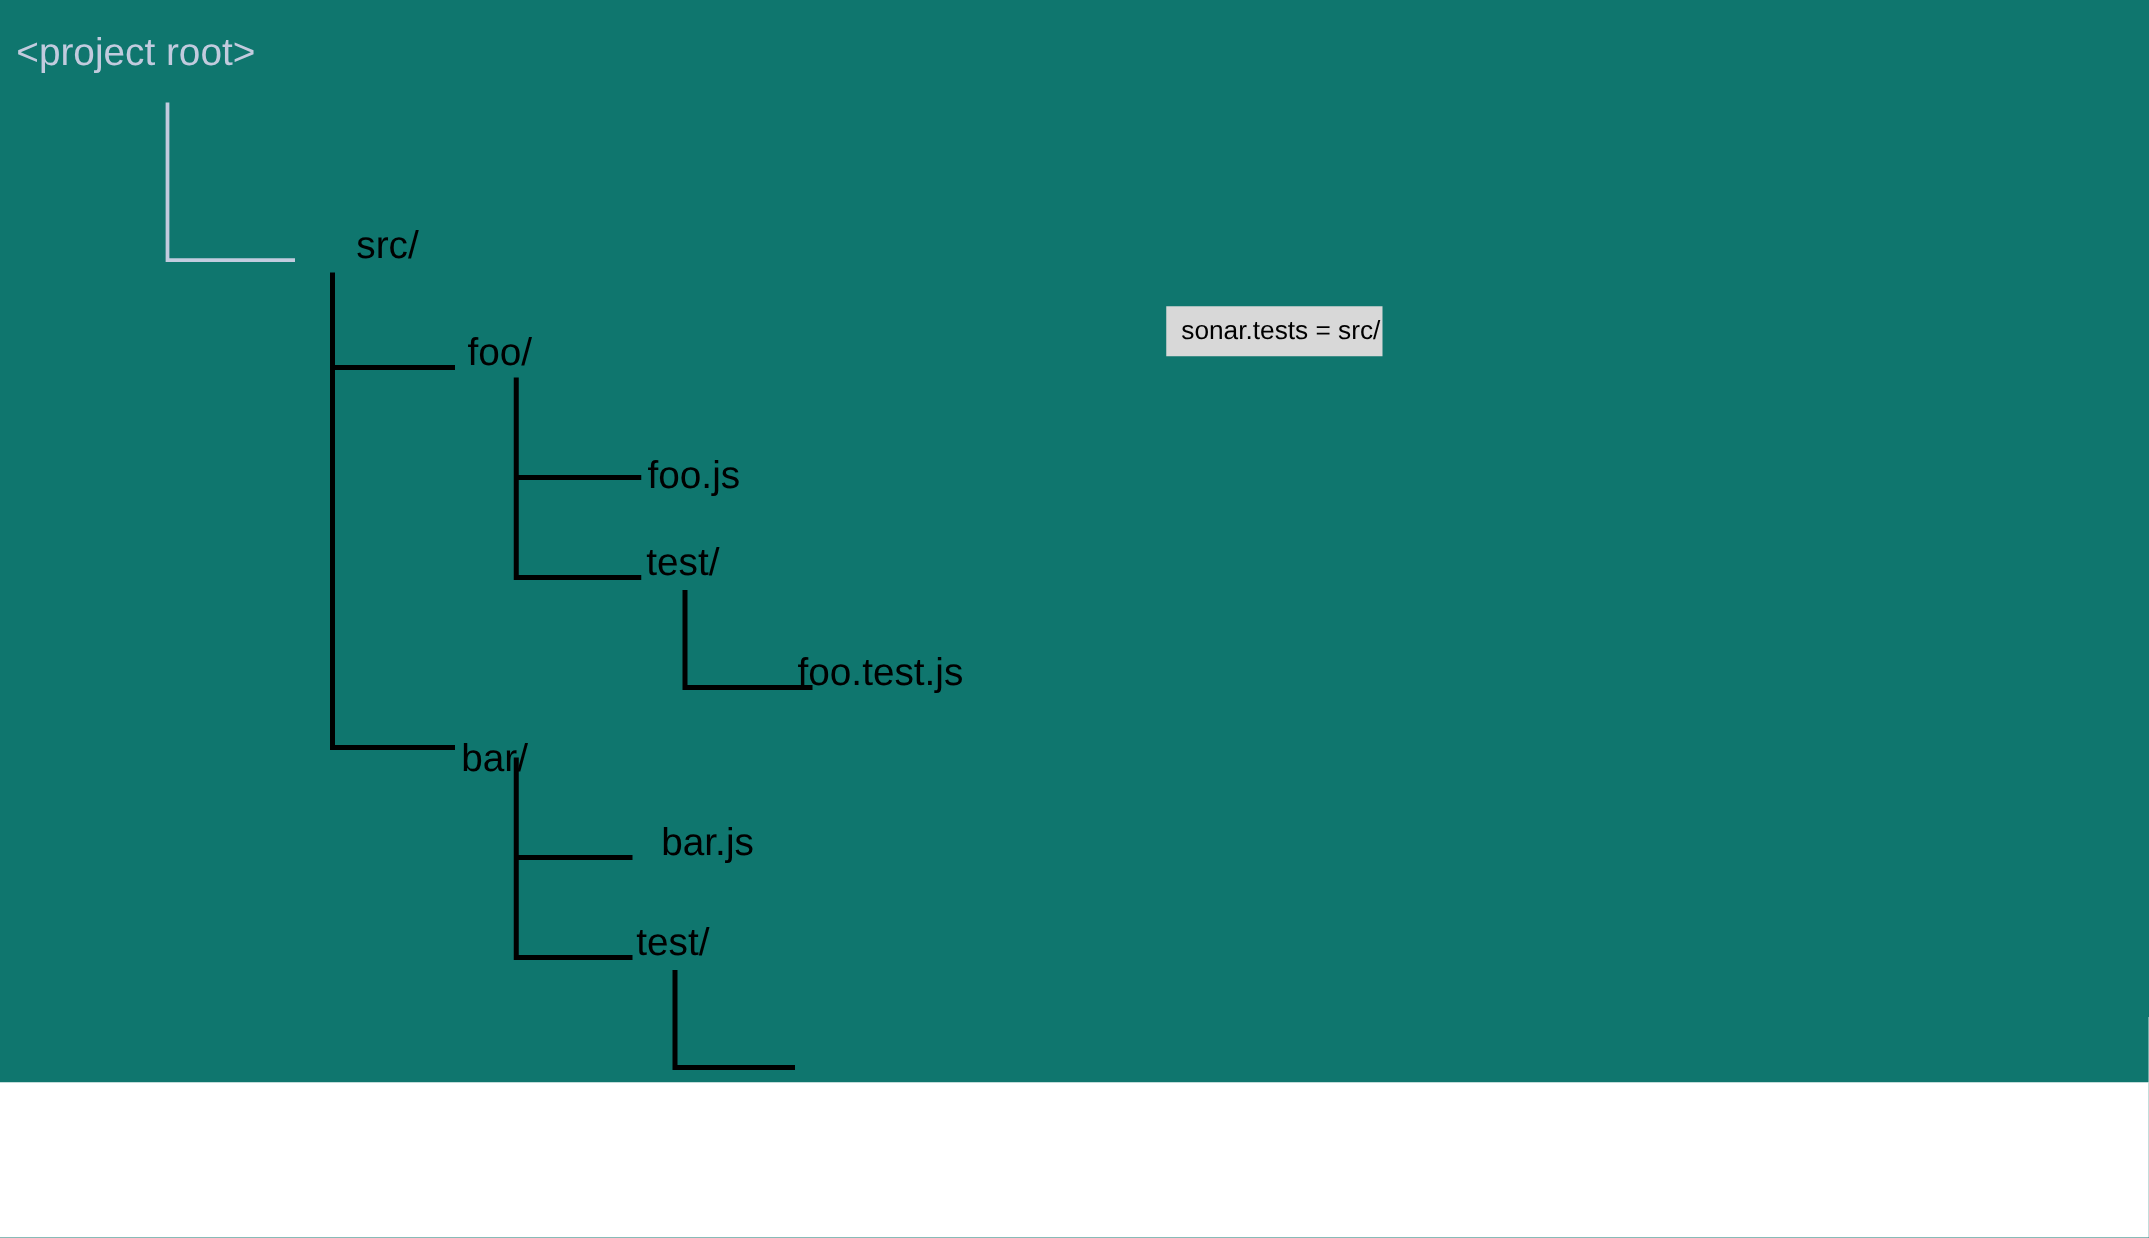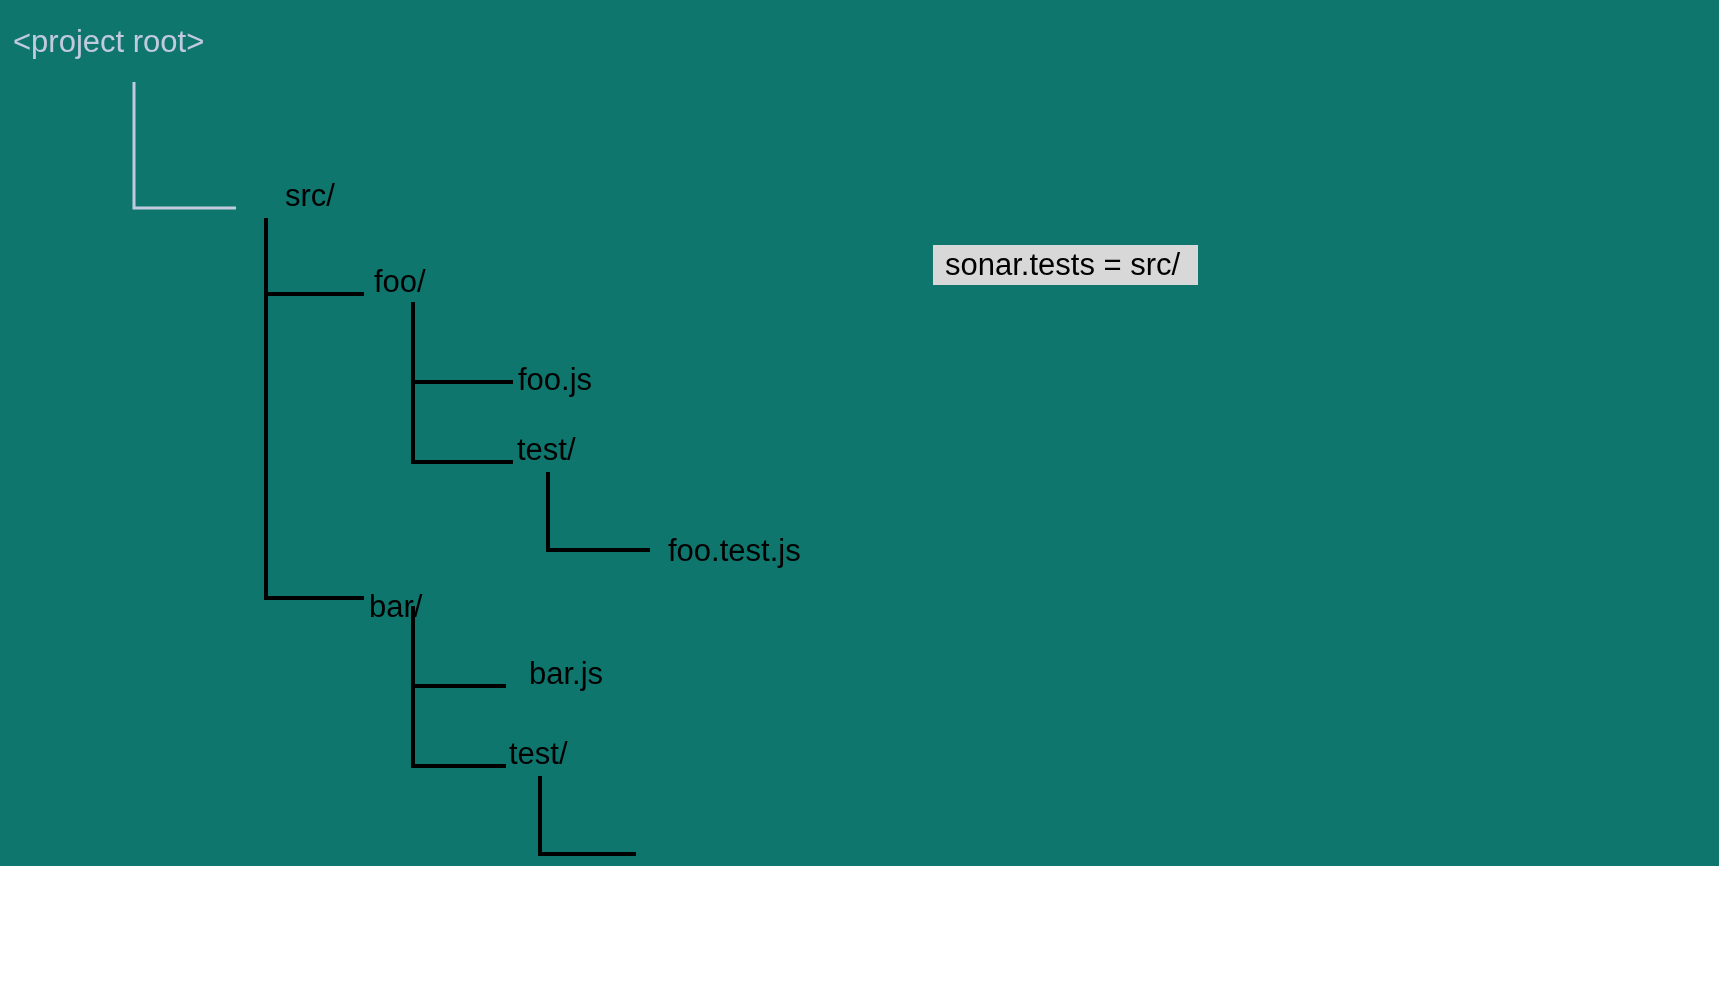--- a/index.html
+++ b/index.html
@@ -43,23 +43,23 @@
   }
   .lbl-root {
     color: #c2cbde;
   }
   .annotation {
     position: absolute;
     left: 933px;
     top: 245px;
     height: 40px;
     line-height: 40px;
-    padding: 0 18px 0 12px;
+    padding: 0 2px 0 12px;
     background: #d8d8d8;
-    font-size: 31px;
+    font-size: 21px;
     color: #000000;
     white-space: pre;
   }
 </style>
 </head>
 <body>
 
 <div class="canvas">
 
   <svg class="lines-svg" viewBox="0 0 1719 990">
@@ -86,21 +86,21 @@
   <div class="lbl lbl-root" style="left:13px; top:42px;">&lt;project root&gt;</div>
 
   <div class="lbl" style="left:240px; top:196px;margin-left:45px;">src/</div>
 
   <div class="lbl" style="left:374px; top:282px;">foo/</div>
 
   <div class="lbl" style="left:518px; top:380px;">foo.js</div>
 
   <div class="lbl" style="left:517px; top:450px;">test/</div>
 
-  <div class="lbl" style="left:668px; top:538px;margin-top:13px;">foo.test.js</div>
+  <div class="lbl" style="left:638px; top:538px;">foo.test.js</div>
 
   <div class="lbl" style="left:369px; top:586px;margin-top:21px;">bar/</div>
 
   <div class="lbl" style="left:509px; top:674px;margin-left:20px;">bar.js</div>
 
   <div class="lbl" style="left:509px; top:754px;">test/</div>
 
 
   <div class="annotation">sonar.tests = src/</div>
 

